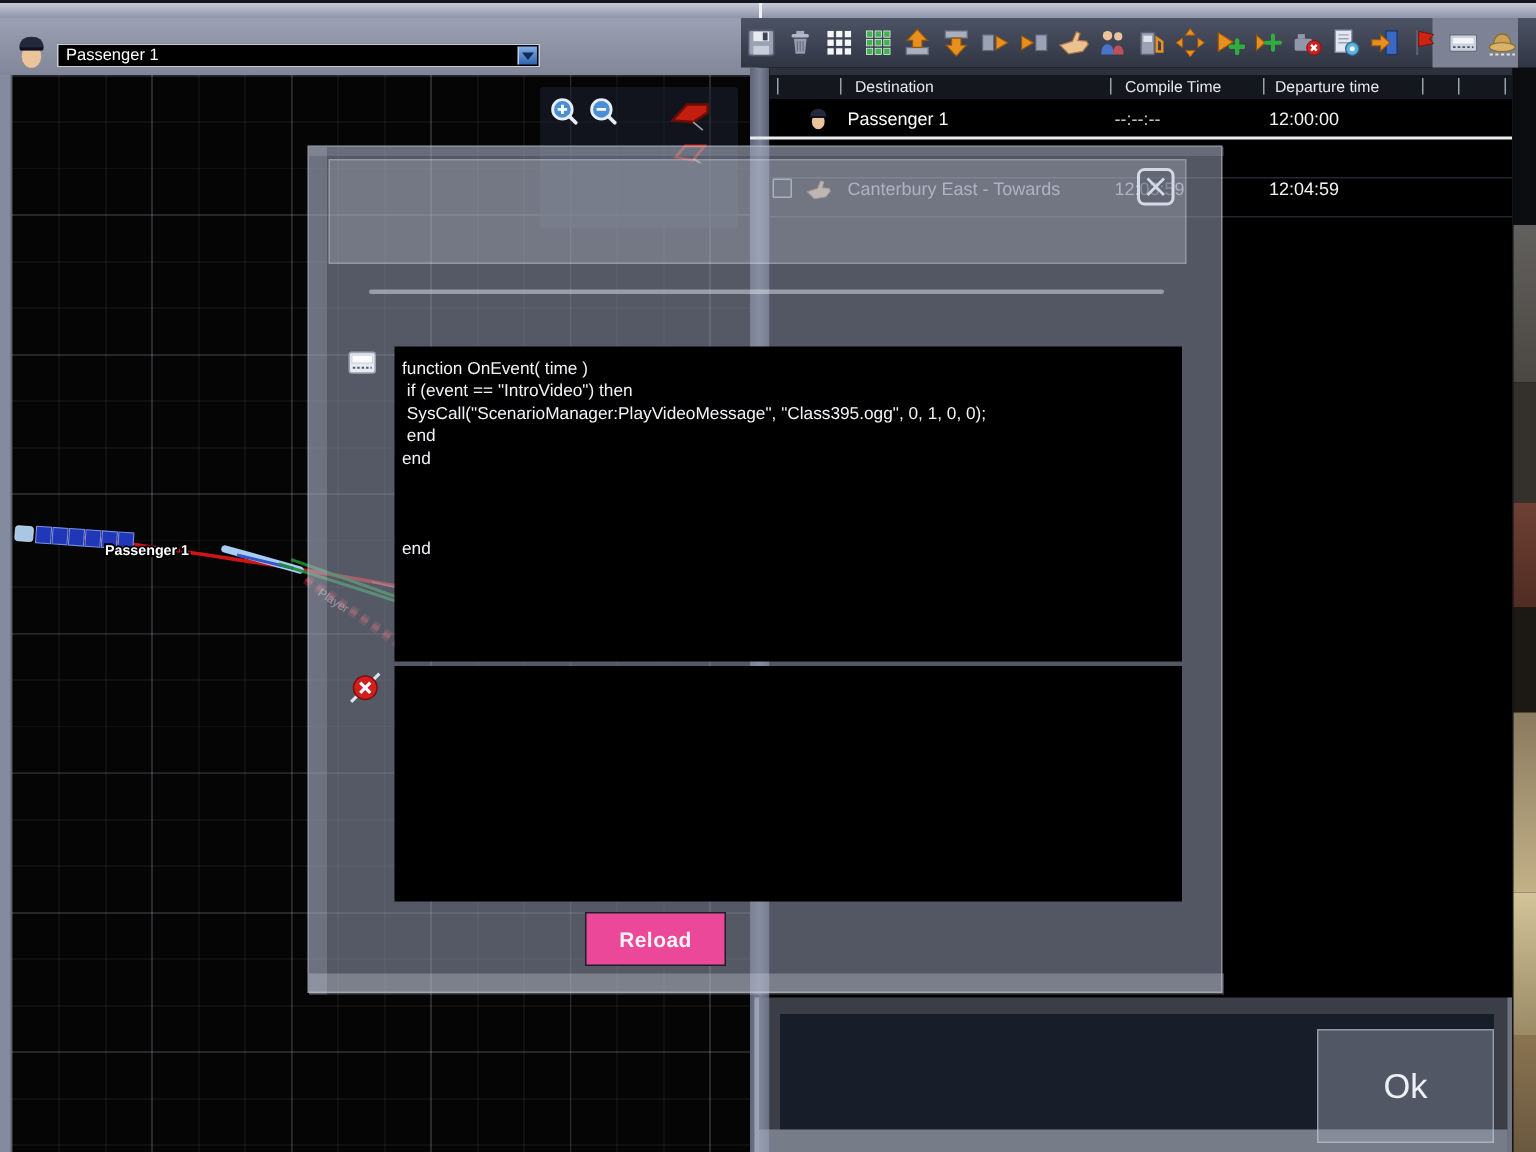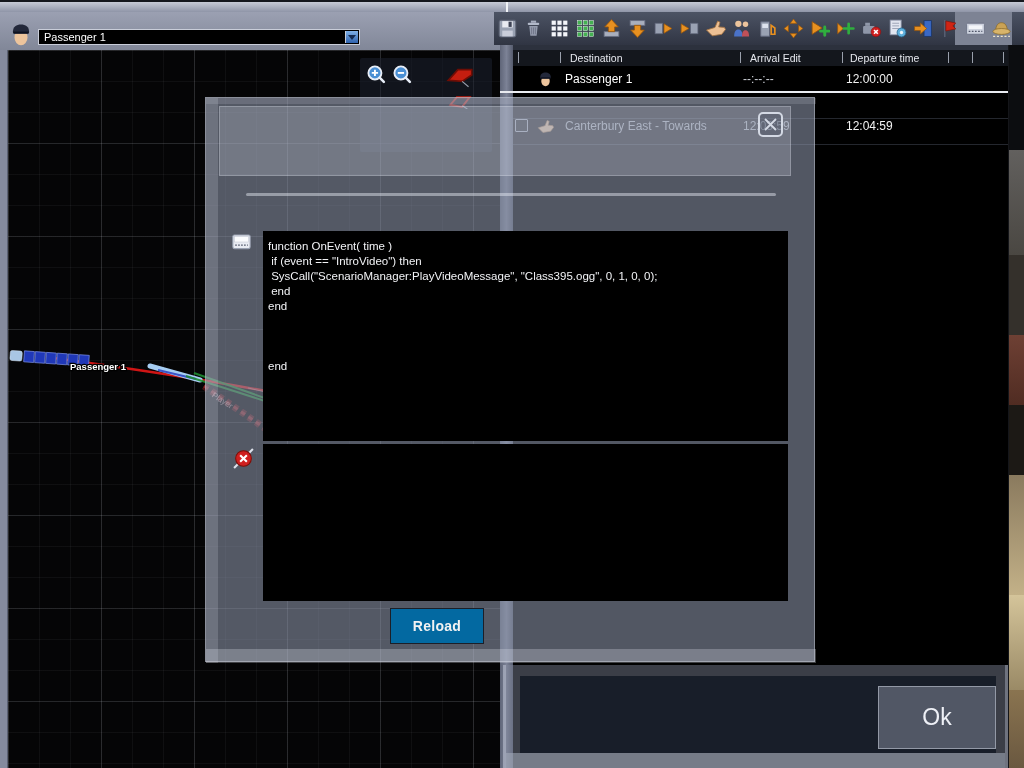--- a/index.html
+++ b/index.html
@@ -76,33 +76,33 @@
   .dlg-bottom-band { position:absolute; left:0; top:551px; width:610px; height:14px; background:rgba(225,230,242,0.28); }
   .dlg-inner-panel { position:absolute; left:13px; top:8px; width:572px; height:70px;
     background:rgba(228,233,245,0.22); border:1px solid rgba(238,242,250,0.25); }
   .dlg-divider { position:absolute; left:40px; top:95px; width:530px; height:3px;
     background:rgba(235,239,248,0.45); border-radius:2px; }
   .code-box { position:absolute; left:57px; top:133px; width:525px; height:210px; background:#000;
     color:#f2f3f6; font-size:11.5px; overflow:hidden; padding:8px 0 0 5px; }
   .code-line { white-space:pre; min-height:15px; line-height:15px; }
   .out-box { position:absolute; left:57px; top:346px; width:525px; height:157px; background:#000; }
   .dlg-side-icon { position:absolute; left:26px; }
-  .dlg-btn { position:absolute; top:510px; height:36px; background:#0369a1; color:#f2f2f2;
+  .dlg-btn { position:absolute; top:510px; height:36px; background:#ec4899; color:#f2f2f2;
     font-size:14px; font-weight:bold; letter-spacing:0.3px; display:flex; align-items:center;
     justify-content:center; cursor:pointer; border:1px solid #1c1f28; }
   .close-btn { left:757px; top:111px; width:27px; height:27px; z-index:6; cursor:pointer; }
 
   
   .bottom-panel { left:503px; top:665px; width:505px; height:103px;
     background:rgba(130,138,158,0.45); border-left:3px solid rgba(190,196,212,0.5);
     border-right:3px solid rgba(190,196,212,0.4); z-index:7; }
   .bp-inner { position:absolute; left:14px; top:11px; width:476px; height:77px;
     background:rgba(16,22,34,0.8); }
   .bp-strip { position:absolute; left:0; top:88px; width:499px; height:15px; background:rgba(168,174,190,0.55); }
-  .ok-btn { position:absolute; left:372px; top:21px; width:118px; height:63px;
+  .ok-btn { position:absolute; left:372px; top:21px; width:118px; height:76px;
     background:rgba(150,158,176,0.45); border:1px solid rgba(214,220,232,0.5);
     color:#eef0f6; font-size:23px; display:flex; align-items:center; justify-content:center; cursor:pointer; }
 </style>
 </head>
 <body>
 
 <div id="root">
 
   <div class="abs top-bar"></div>
   <div class="abs top-divider"></div>
@@ -343,21 +343,21 @@
     <div class="rp-topline"></div>
     <div class="tt-header">
       <div class="tt-tick" style="left:5px"></div>
       <div class="tt-tick" style="left:47px"></div>
       <div class="tt-tick" style="left:227px"></div>
       <div class="tt-tick" style="left:329px"></div>
       <div class="tt-tick" style="left:435px"></div>
       <div class="tt-tick" style="left:459px"></div>
       <div class="tt-tick" style="left:490px"></div>
       <div class="lbl" style="left:57px">Destination</div>
-      <div class="lbl" style="left:237px">Arrival Edit</div>
+      <div class="lbl" style="left:237px">Compile Time</div>
       <div class="lbl" style="left:337px">Departure time</div>
     </div>
 
     <div class="tt-row selected" style="top:21px">
       <svg class="row-icon" viewBox="0 0 16 16">
           <ellipse cx="8" cy="9.5" rx="4" ry="4.8" fill="#ecc49c"></ellipse>
           <path d="M3 6.2C3 2.8 5.2 1.5 8 1.5s5 1.3 5 4.7l-.8 1H3.8z" fill="#23283a"></path>
           <path d="M3.2 6.5h9.6" stroke="#0e1220" stroke-width="1.2"></path>
         </svg>
       <div class="cell" style="left:52px">Passenger 1</div>

